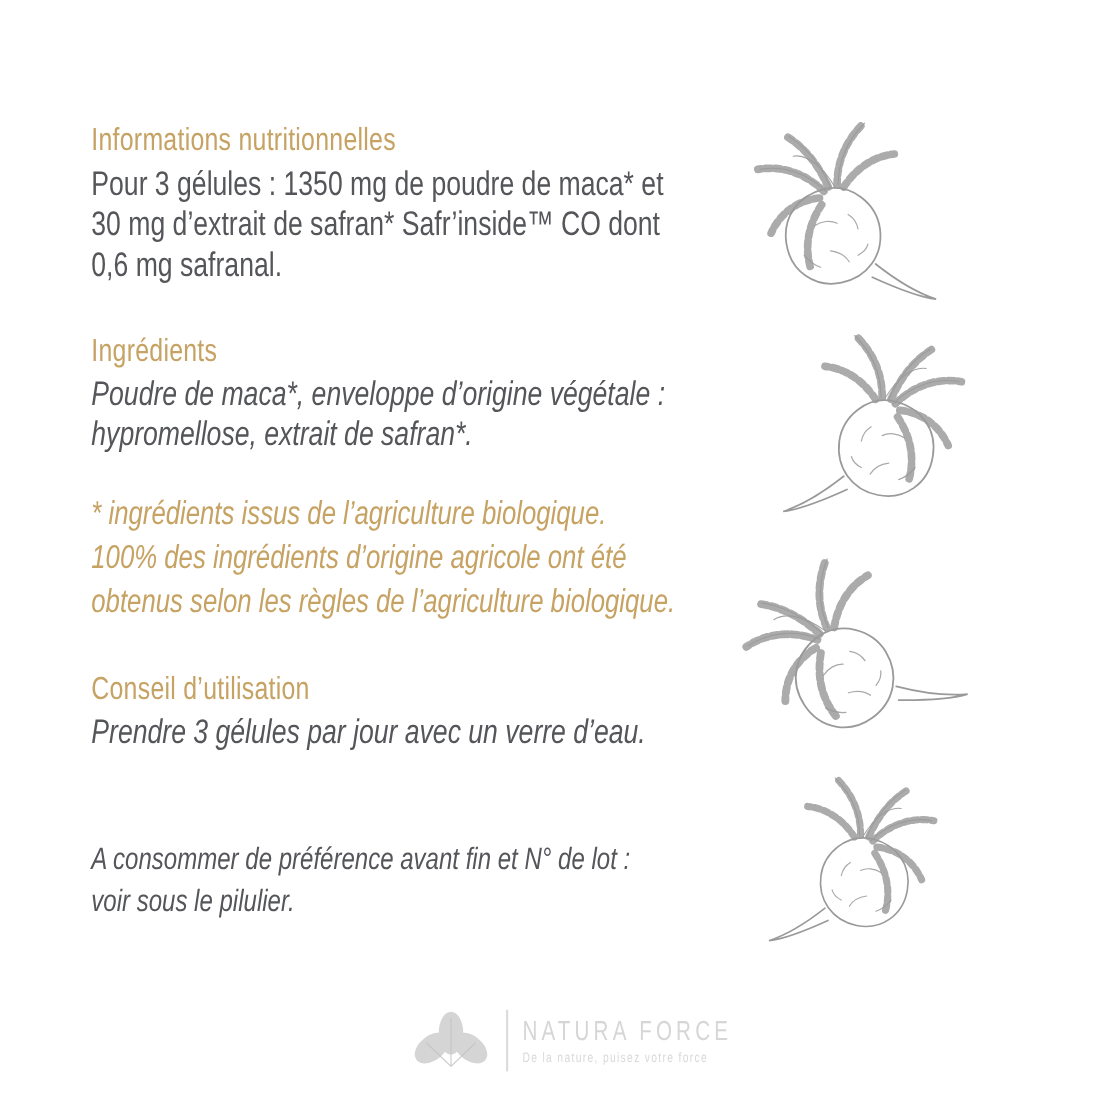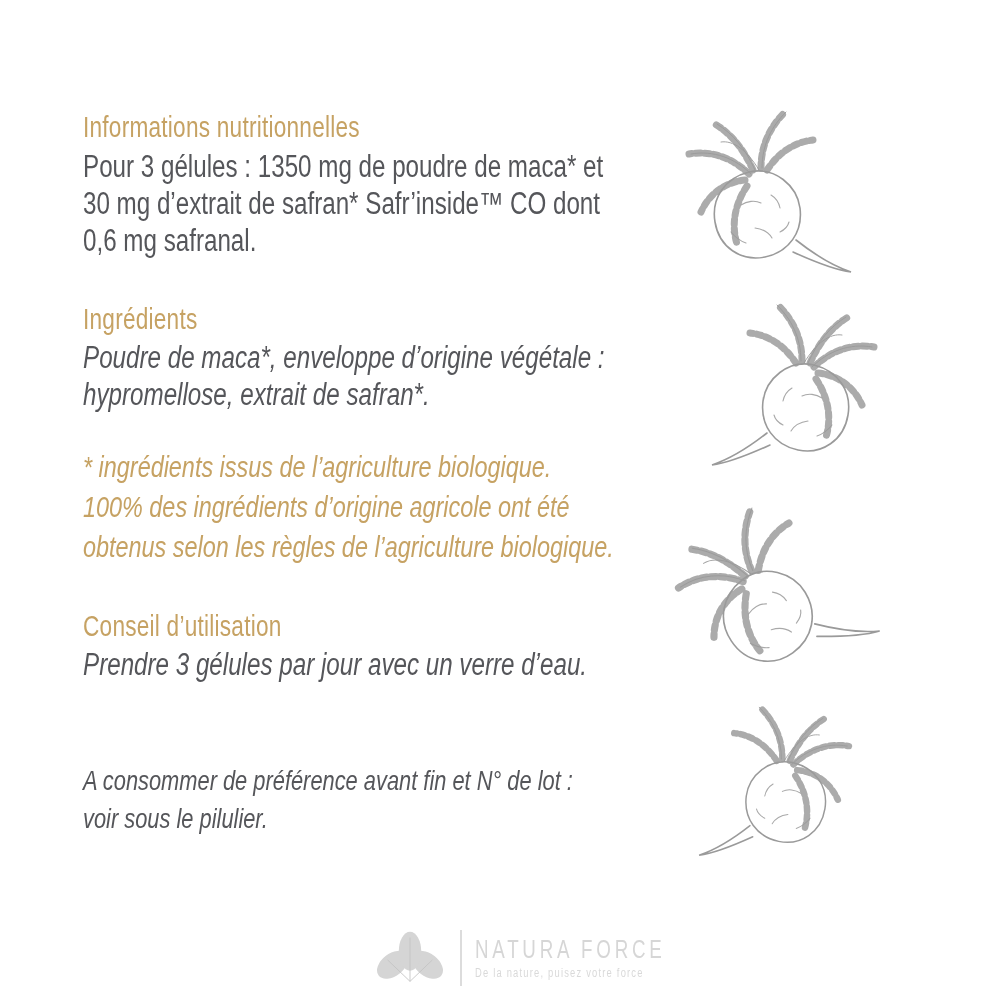--- a/index.html
+++ b/index.html
@@ -17,21 +17,21 @@
     letter-spacing:0.3px; line-height:34px; margin:0;
   }
   .body-text { font-size:31px; color:#55565A; line-height:37px; }
   .italic { font-style:italic; }
   .gold-note { font-size:30px; color:#C6A263; line-height:40px; font-style:italic; }
   .small-note { font-size:28px; color:#55565A; line-height:38px; font-style:italic; }
 
   .illus { position:absolute; pointer-events:none; }
   .flip  { transform:scaleX(-1); }
 
-  .logo { position:absolute; left:372px; top:915px; display:flex; align-items:center;margin-top:12px; }
+  .logo { position:absolute; left:372px; top:915px; display:flex; align-items:center; }
   .logo-divider { width:2px; height:56px; background:#DCDCDC; margin:0 13px 0 12px; }
   .logo-text { transform:scaleX(0.75); transform-origin:0 50%; white-space:nowrap; }
   .brand { font-size:25px; letter-spacing:5px; color:#D6D6D6; line-height:26px; }
   .tagline { font-size:12.5px; letter-spacing:1.6px; color:#D9D9D9; margin-top:4px; }
 </style>
 </head>
 <body>
 
 <div class="page">
 

